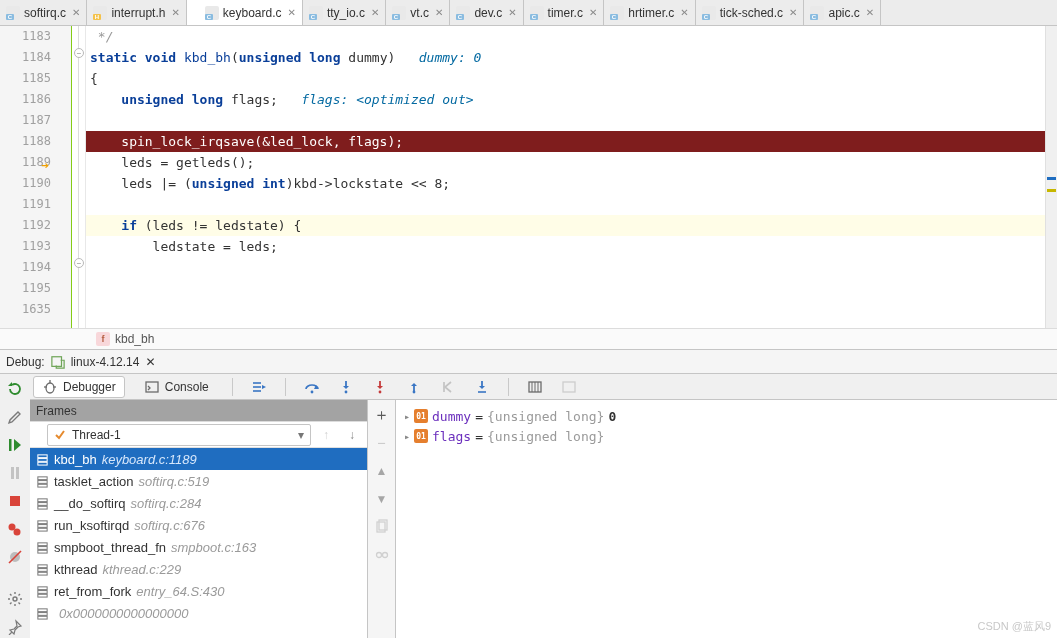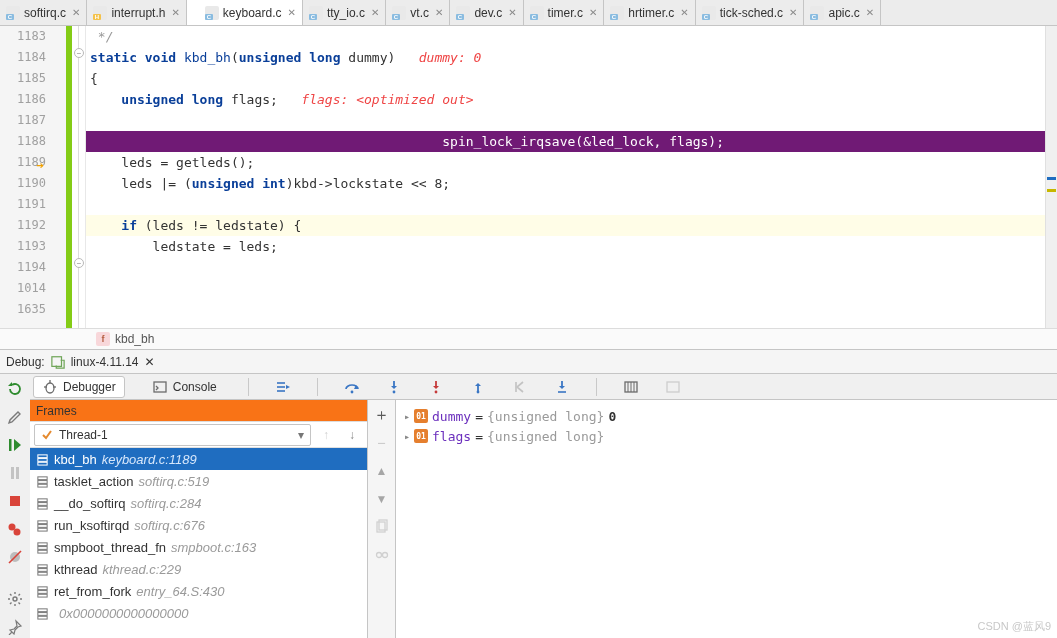--- a/index.html
+++ b/index.html
@@ -36,21 +36,21 @@
   }
   .tab.active { background: #ffffff; padding-left: 18px; }
   .tab .file-ico { width: 14px; height: 14px; flex:0 0 14px; }
   .tab .close-ico { color:#8a8a8a; font-size:10px; margin-left:2px; }
 
   
   .editor-wrap { display:flex; flex:1 1 auto; min-height:0; }
   .gutter {
     width: 72px;
     background:#f5f5f5;
-    border-right:6px solid #84cc16;
+    border-right:1px solid #84cc16;
     font-family:"DejaVu Sans Mono","Menlo","Consolas",monospace;
     font-size:12px;
     color:#a0a0a0;
     text-align:right;
     padding-right:20px;
     position:relative;
   }
   .gutter .ln { height:21px; line-height:21px; position:relative; }
   .gutter .arrow {
     position:absolute; right:2px; top:3px;
@@ -64,27 +64,27 @@
   .fold-mark { position:absolute; left:2px; width:10px; height:10px;
     border:1px solid #b9b9b9; border-radius:50%; background:#fff;
     display:flex; align-items:center; justify-content:center; font-size:8px; color:#888;}
   .code-area {
     flex:1; font-family:"DejaVu Sans Mono","Menlo","Consolas",monospace;
     font-size:13px; line-height:21px;
     position:relative;
     overflow:hidden;
   }
   .code-line { height:21px; padding-left:4px; white-space:pre; }
-  .hl { background:#701a75; color:#fff;text-align:center; }
+  .hl { background:#7f1d1d; color:#fff; }
   .hl span { color:#fff !important; }
   .caret-line { background:#fffde7; }
   .kw { color:#0a3f99; font-weight:bold; }
   .fn { color:#0a3f99; font-weight:normal; }
   .cm { color:#9a9a9a; font-style:italic; }
-  .cm2 { color:#ef4444; font-style:italic; }
+  .cm2 { color:#0369a1; font-style:italic; }
   .right-strip { width:12px; background:#f0f0f0; border-left:1px solid #e0e0e0; position:relative;}
   .right-strip .mark { position:absolute; left:1px; right:1px; height:3px; background:#1f6dc0;}
   .right-strip .mark.y { background:#c7b700; }
 
   
   .crumb-bar {
     height:22px; border-top:1px solid #dcdcdc; border-bottom:1px solid #c5c5c5;
     display:flex; align-items:center; padding-left:96px; font-size:12px; color:#555;
     background:#fafafa;
   }
@@ -97,21 +97,21 @@
   
   .debug-row {
     height:24px; border-bottom:1px solid #c5c5c5; display:flex; align-items:center;
     padding-left:6px; gap:6px; background:#f5f5f5; font-size:12px;
   }
   .run-ico { width:14px;height:14px; }
 
   
   .dbg-toolbar {
     height:26px; border-bottom:1px solid #c5c5c5; background:#f0f0f0;
-    display:flex; align-items:center; gap:18px; padding-left:3px;
+    display:flex; align-items:center; gap:10px; padding-left:3px;
   }
   .left-gutter-tools {
     width:30px; background:#f0f0f0;
     display:flex; flex-direction:column; align-items:center; gap:6px;
     padding-top:4px;
   }
   .dbg-body { display:flex; flex:1 1 auto; min-height:0; }
   .toolbtn {
     width:24px; height:22px; display:flex; align-items:center; justify-content:center;
     cursor:pointer; border-radius:3px;
@@ -120,26 +120,26 @@
   .sep { width:1px; height:18px; background:#c9c9c9; margin:0 4px; }
   .dbg-tab { padding:0 8px; height:22px; display:flex; align-items:center; gap:5px;
     font-size:12px; cursor:pointer; border:1px solid transparent; border-radius:3px;}
   .dbg-tab.active { background:#fff; border:1px solid #c5c5c5; }
   .dulled { opacity:0.4; }
 
   
   .dbg-panels { flex:1; display:flex; min-height:0; }
   .frames-panel { width:338px; border-right:1px solid #c5c5c5; display:flex; flex-direction:column; }
   .panel-header { height:22px; border-bottom:1px solid #dcdcdc; display:flex; align-items:center;
-    padding-left:6px; font-size:12px; background:#f97316; }
+    padding-left:6px; font-size:12px; background:#a3a3a3; }
   .thread-row { height:26px; display:flex; align-items:center; padding:0 4px; gap:4px;
     border-bottom:1px solid #e0e0e0; }
   .thread-select { flex:1; display:flex; align-items:center; gap:6px;
     border:1px solid #c5c5c5; background:#fff; height:22px; padding:0 6px; border-radius:2px;
-    cursor:pointer; }
+    cursor:pointer;margin-left:13px; }
   .thread-select .caret { margin-left:auto; color:#777; }
   .navbtn { width:22px; height:22px; display:flex;align-items:center;justify-content:center;
     color:#888; cursor:pointer; }
   .frames-list { flex:1; overflow:auto; font-size:13px; }
   .frame-item { height:22px; display:flex; align-items:center; padding-left:6px;
     gap:5px; cursor:pointer; white-space:nowrap;}
   .frame-item.sel { background:#1f6dc0; color:#fff; }
   .frame-item.sel .loc { color:#d6e7fb; font-style:italic; }
   .loc { color:#9a9a9a; font-style:italic; }
   .stack-ico { width:13px;height:13px; flex:0 0 13px; }
@@ -288,21 +288,21 @@
       <div class="ln">1185</div>
       <div class="ln">1186</div>
       <div class="ln">1187</div>
       <div class="ln">1188</div>
       <div class="ln">1189<span class="arrow">➔</span></div>
       <div class="ln">1190</div>
       <div class="ln">1191</div>
       <div class="ln">1192</div>
       <div class="ln">1193</div>
       <div class="ln">1194</div>
-      <div class="ln">1014</div>
+      <div class="ln">1195</div>
       <div class="ln">1635</div>
     </div>
   <div class="fold-area">
     <div class="fold-line"></div>
     <div class="fold-mark" style="top:22px">−</div>
     <div class="fold-mark" style="top:232px">−</div>
   </div>
   <div class="code-area">
     <div class="code-line"> <span class="cm">*/</span></div>
     <div class="code-line"><span class="kw">static</span> <span class="kw">void</span> <span class="fn">kbd_bh</span><span>(</span><span class="kw">unsigned</span> <span class="kw">long</span> <span>dummy</span><span>)</span>   <span class="cm2">dummy: 0</span></div>
@@ -328,21 +328,21 @@
 </div>
 
 <div class="debug-row">
   <span>Debug:</span>
   <span>
     <svg class="run-ico" viewBox="0 0 16 16">
         <rect x="1" y="2" width="11" height="11" fill="none" stroke="#6fa558" stroke-width="1.4"></rect>
         <path d="M11 6 L15 6 L15 15 L6 15 L6 12" fill="none" stroke="#6fa558" stroke-width="1.4"></path>
       </svg>
   </span>
-  <span>linux-4.11.14</span>
+  <span>linux-4.12.14</span>
   <span class="close-ico">✕</span>
 </div>
 
 <div class="dbg-body">
 
   <div class="left-gutter-tools">
     <div class="toolbtn">
         <svg class="tbicon" viewBox="0 0 16 16">
           <path d="M3 8a5 5 0 1 0 2-4" fill="none" stroke="#2e8b2e" stroke-width="1.8"></path>
           <path d="M5 1 L5 5 L1 5 Z" fill="#2e8b2e"></path>

